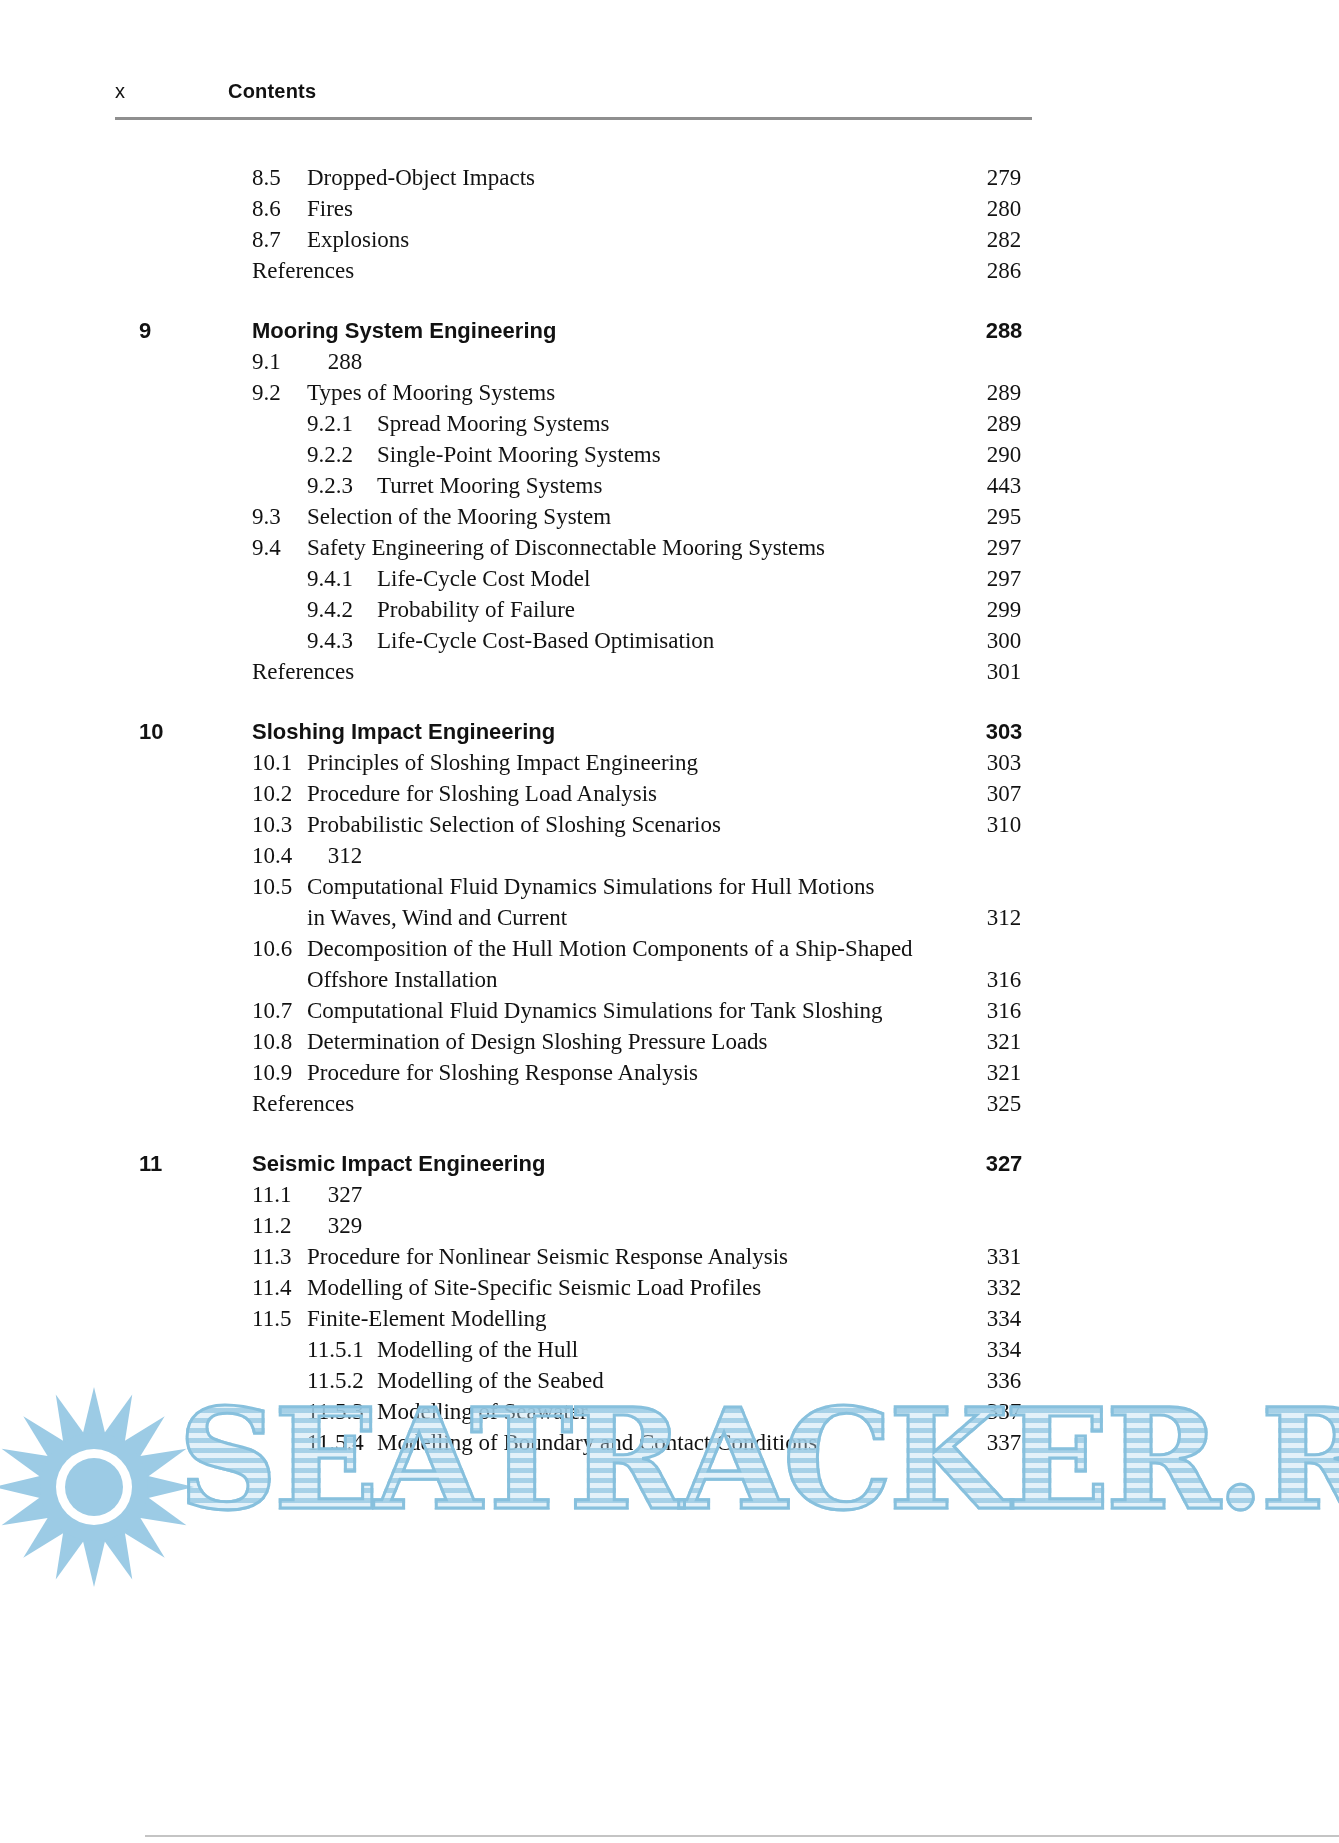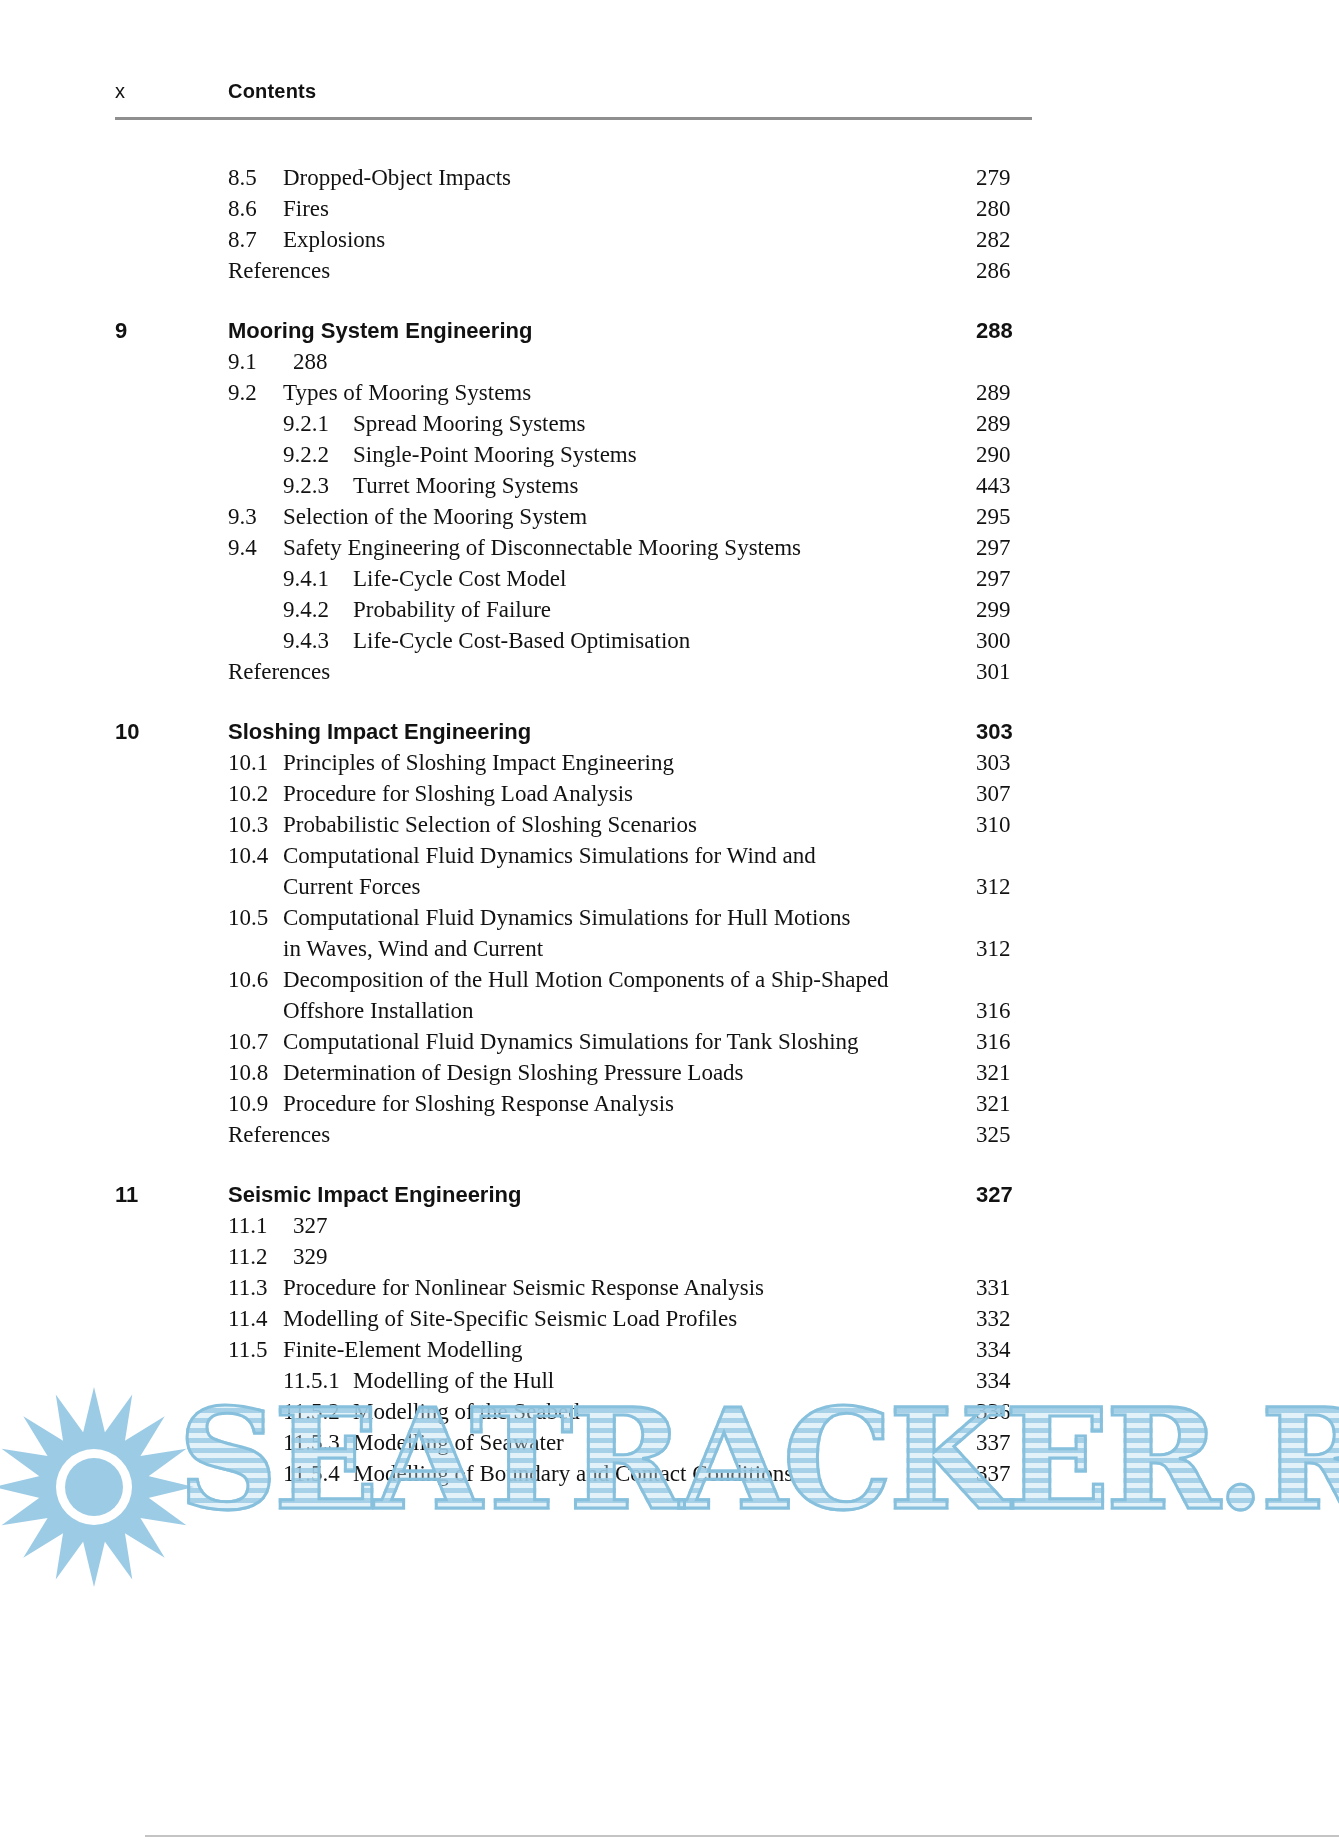--- a/index.html
+++ b/index.html
@@ -17,25 +17,25 @@
   .header-row{
     display:flex;align-items:baseline;
     font-family:"Liberation Sans", sans-serif;
     font-size:20px;
   }
   .hdr-pagenum{width:113px;flex:none;}
   .hdr-title{font-weight:bold;letter-spacing:.2px;}
   .hdr-rule{height:3px;background:#8f8f8f;margin-top:14px;}
   
   .toc{margin-top:42px;font-size:23px;line-height:31px;}
-  .row{display:flex;align-items:flex-end;}
+  .row{display:flex;align-items:flex-end;margin-left:24px;}
   .num{align-self:flex-start;flex:none;}
   .titles{flex:1 1 auto;min-width:0;}
   .t1,.t2{display:block;}
-  .pagecol{flex:none;text-align:left;min-width:56px;margin-left:10px;}
+  .pagecol{flex:none;text-align:center;min-width:56px;margin-left:10px;}
   .c0{margin-top:29px;font-family:"Liberation Sans", sans-serif;font-weight:bold;font-size:22px;}
   .c0 .num{width:113px;}
   .c1{padding-left:113px;}
   .c1 .num{width:55px;}
   .c2{padding-left:168px;font-family:Liberation Serif, serif;}
   .c2 .num{width:70px;}
   .cref{padding-left:113px;}
   
   .watermark{
     position:absolute;left:0;top:1368px;width:1339px;height:260px;
@@ -222,24 +222,20 @@
         <div class="row c1">
     <span class="num">10.3</span>
     <span class="titles">
       <span class="t1">Probabilistic Selection of Sloshing Scenarios</span>
 
     </span>
     <span class="pagecol">310</span>
   </div>
         <div class="row c1">
     <span class="num">10.4</span>
-    <span class="titles">
-      <span class="t1">Computational Fluid Dynamics Simulations for Wind and</span>
-      <span class="t2">Current Forces</span>
-    </span>
     <span class="pagecol">312</span>
   </div>
         <div class="row c1">
     <span class="num">10.5</span>
     <span class="titles">
       <span class="t1">Computational Fluid Dynamics Simulations for Hull Motions</span>
       <span class="t2">in Waves, Wind and Current</span>
     </span>
     <span class="pagecol">312</span>
   </div>

